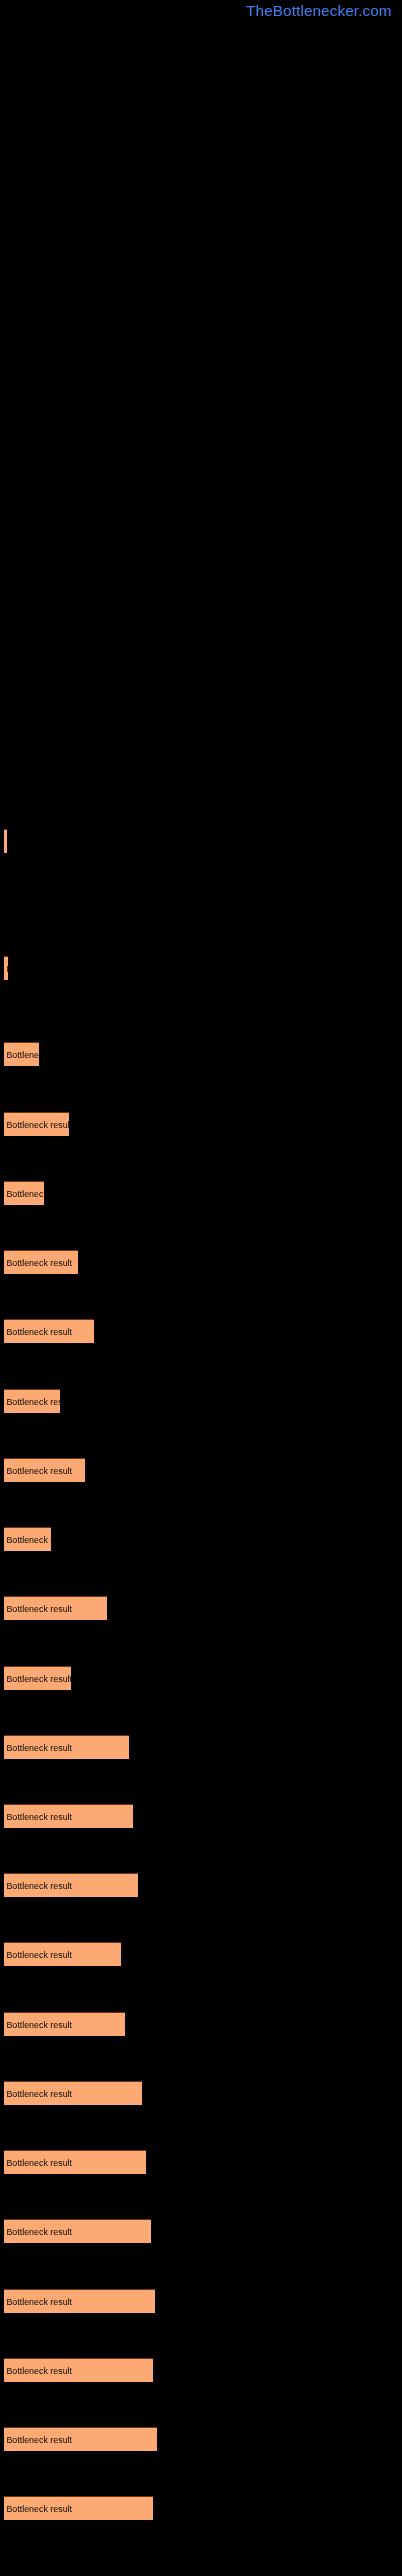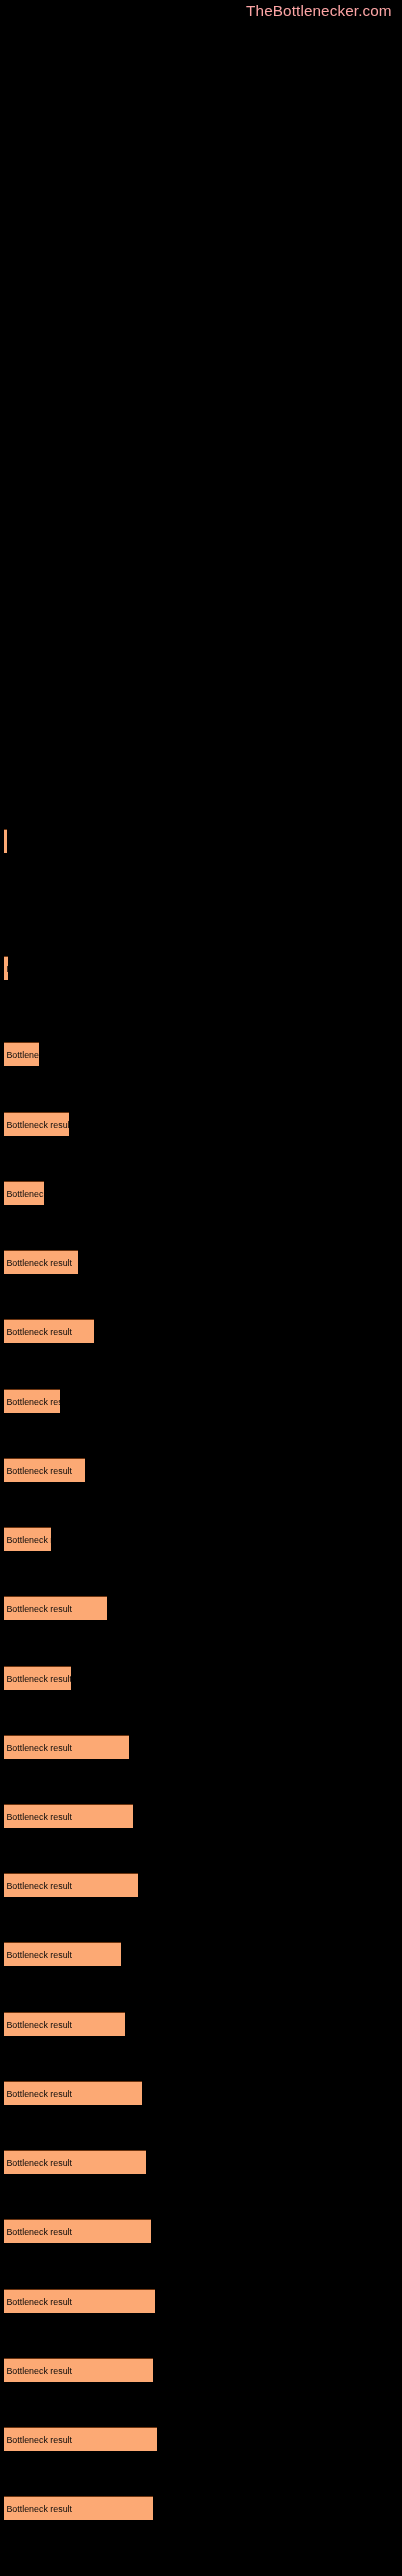--- a/index.html
+++ b/index.html
@@ -22,21 +22,21 @@
     background: #000000;
   }
 
   .site-title {
     position: absolute;
     top: 2.4px;
     right: 11.3px;
     font-family: "Liberation Sans", sans-serif;
     font-size: 15.3px;
     line-height: 17.7px;
-    color: #fca5a5;
+    color: #3b82f6;
     letter-spacing: 0.1px;
     white-space: nowrap;
   }
 
   .plot-area {
     position: absolute;
     left: 0;
     top: 0;
     width: 403px;
     height: 2576px;

